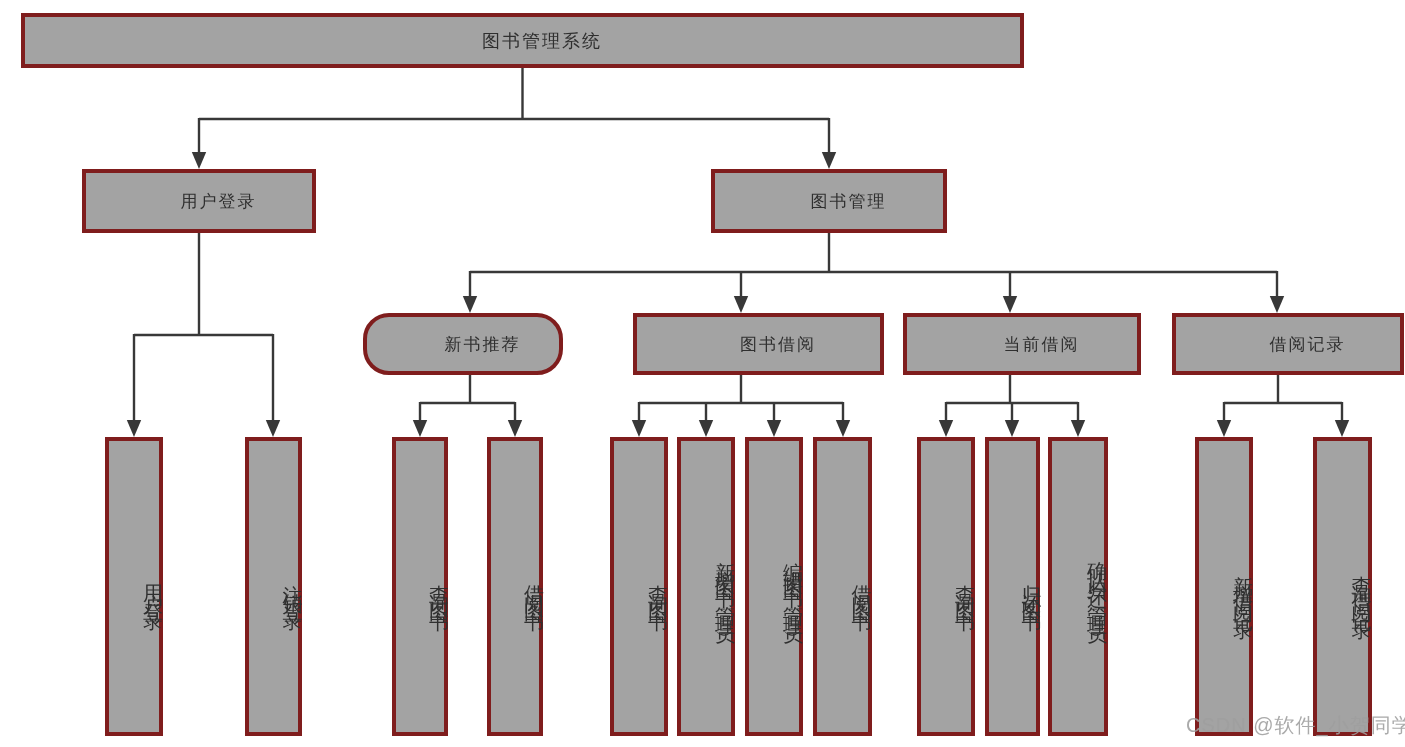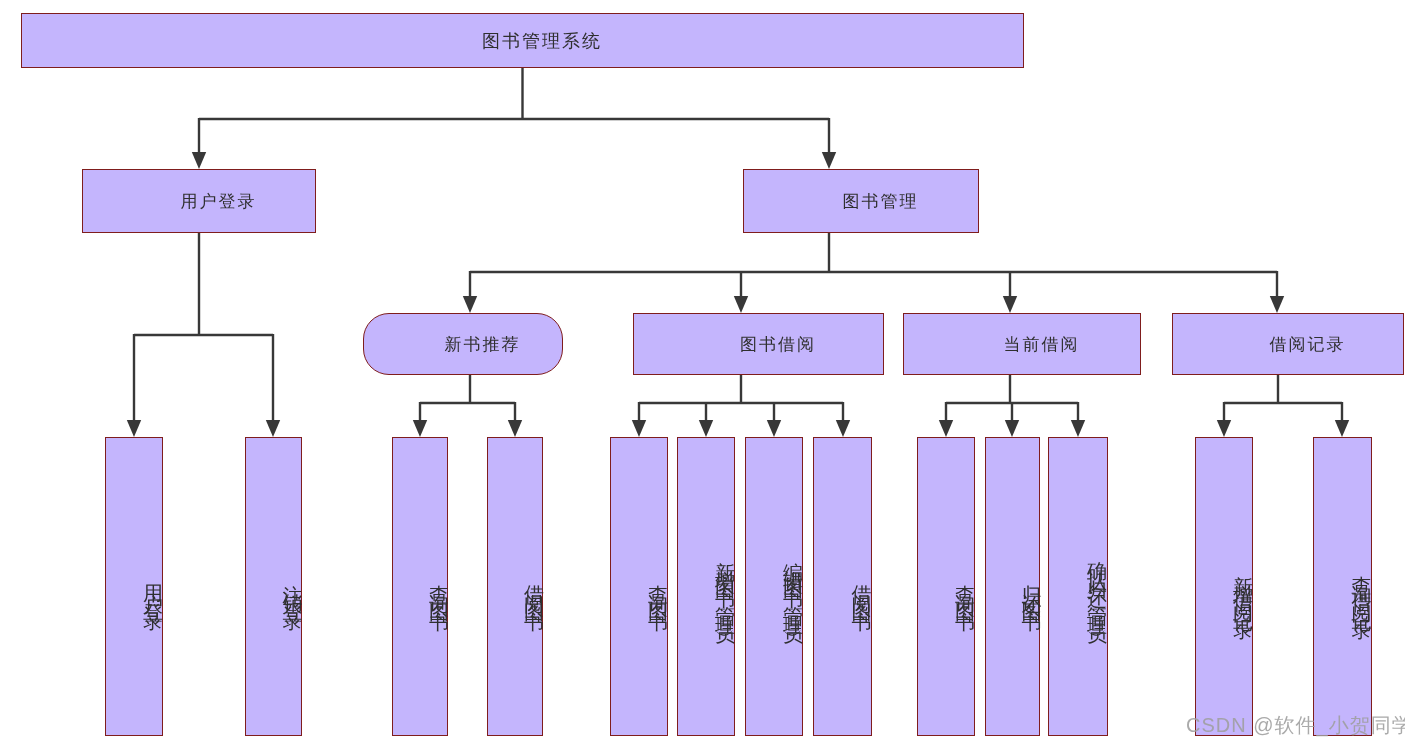--- a/index.html
+++ b/index.html
@@ -2,33 +2,33 @@
 <html><head>
 <meta charset="utf-8">
 <style>
   html,body{margin:0;padding:0;background:#ffffff;}
   #stage{
     position:relative;width:1405px;height:747px;background:#ffffff;overflow:hidden;
     font-family:"Liberation Sans","DejaVu Sans",sans-serif;color:#2f2f2f;
   }
   #wires{position:absolute;left:0;top:0;z-index:1;}
   .box{
-    position:absolute;background:#c4b5fd;border:1px solid #7f1d1d;box-sizing:border-box;
+    position:absolute;background:#a3a3a3;border:4px solid #7f1d1d;box-sizing:border-box;
     display:flex;align-items:center;justify-content:center;z-index:2;padding-left:39px;
   }
   .hbox{font-size:17px;letter-spacing:2px;white-space:nowrap;}
   .root{font-size:18px;}
   .vbox{font-size:20px;}
   .vbox .vtext{
     writing-mode:vertical-rl;text-orientation:mixed;letter-spacing:9px;line-height:1;
   }
   
   #n-root        {left:21px;  top:13px;  width:1003px;height:55px;}
   #n-user-login  {left:82px;  top:169px; width:234px; height:64px;}
-  #n-book-mgmt   {left:711px; top:169px; width:236px; height:64px;margin-left:32px;}
+  #n-book-mgmt   {left:711px; top:169px; width:236px; height:64px;}
   #n-new-book    {left:363px; top:313px; width:200px; height:62px;border-radius:26px;}
   #n-book-borrow {left:633px; top:313px; width:251px; height:62px;}
   #n-current     {left:903px; top:313px; width:238px; height:62px;}
   #n-record      {left:1172px;top:313px; width:232px; height:62px;}
   .leaf{top:437px;height:299px;}
   #l-login       {left:105px; width:58px;}
   #l-logout      {left:245px; width:57px;}
   #l-rec-query   {left:392px; width:56px;}
   #l-rec-borrow  {left:487px; width:56px;}
   #l-bb-query    {left:610px; width:58px;}

